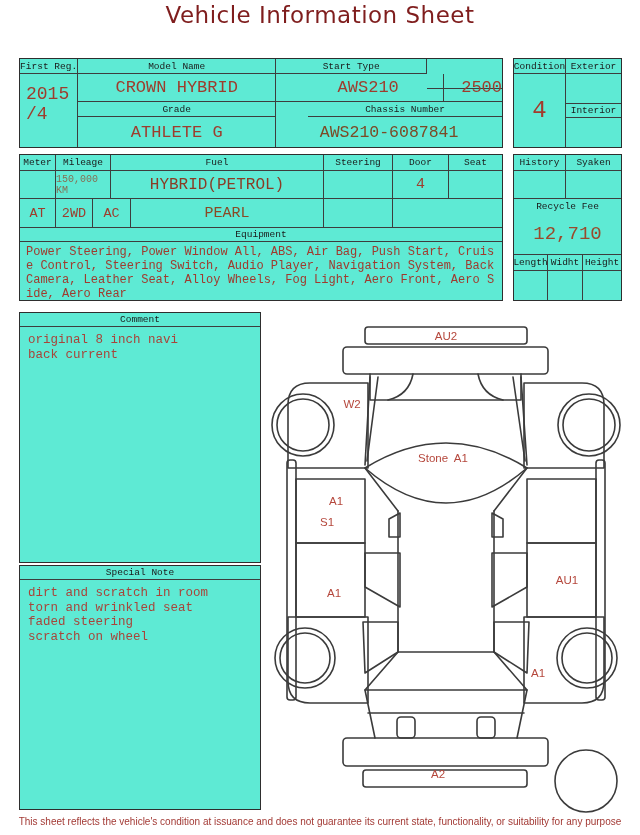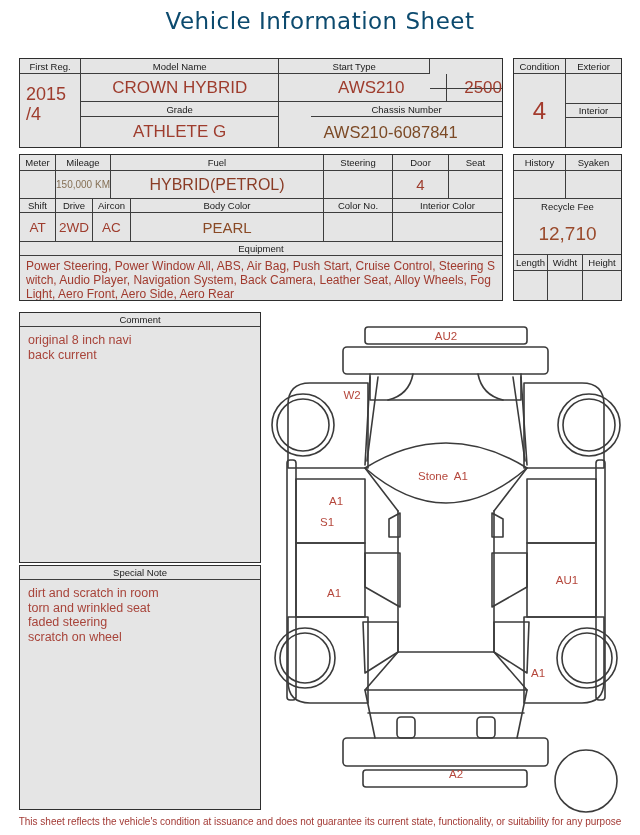--- a/index.html
+++ b/index.html
@@ -1,21 +1,21 @@
 <!DOCTYPE html>
 <html><head>
 <meta charset="utf-8">
 <style>
   html,body{margin:0;padding:0;background:#ffffff;}
   #page{position:relative;width:640px;height:835px;background:#ffffff;overflow:hidden;
         font-family:"Liberation Sans",sans-serif;color:#111;}
-  .title{position:absolute;top:8px;left:0;width:640px;text-align:center;
-         font-family:"DejaVu Sans",sans-serif;font-size:23px;letter-spacing:.5px;color:#0c4a6e;}
-  .box{position:absolute;border:1.6px solid #2e2e2e;background:#e5e5e5;box-sizing:border-box;
-       display:flex;}
+  .title{position:absolute;top:2px;left:0;width:640px;text-align:center;
+         font-family:"DejaVu Sans",sans-serif;font-size:23px;letter-spacing:.5px;color:#7f1d1d;}
+  .box{position:absolute;border:1.6px solid #2e2e2e;background:#5eead4;box-sizing:border-box;
+       display:flex;font-family:Liberation Mono, monospace;}
   .col{display:flex;flex-direction:column;box-sizing:border-box;}
   .row{display:flex;box-sizing:border-box;}
   .cell{box-sizing:border-box;display:flex;align-items:center;justify-content:center;overflow:hidden;}
   .hd{font-size:9.5px;color:#1a1a1a;}
   .bb{border-bottom:1px solid #3d3d3d;}
   .bt{border-top:1px solid #3d3d3d;}
   .br{border-right:1px solid #3d3d3d;}
   .val{color:#9e3c2d;}
   .f17{font-size:17px;}
   .f15{font-size:15px;}
@@ -95,28 +95,20 @@
       <div class="cell hd bb" style="flex:1;">Seat</div>
     </div>
     <div class="row bb" style="height:28px;">
       <div class="cell val br" style="width:36px;"></div>
       <div class="cell mileage br" style="width:55px;">150,000 KM</div>
       <div class="cell val f15 br" style="width:213px;font-size:16px;color:#8a3c26;">HYBRID(PETROL)</div>
       <div class="cell val br" style="width:69px;"></div>
       <div class="cell val f15 br" style="width:56px;">4</div>
       <div class="cell val" style="flex:1;"></div>
     </div>
-    <div class="row" style="height:14px;">
-      <div class="cell hd bb br" style="width:36px;">Shift</div>
-      <div class="cell hd bb br" style="width:37px;">Drive</div>
-      <div class="cell hd bb br" style="width:38px;">Aircon</div>
-      <div class="cell hd bb br" style="width:193px;">Body Color</div>
-      <div class="cell hd bb br" style="width:69px;">Color No.</div>
-      <div class="cell hd bb" style="flex:1;">Interior Color</div>
-    </div>
     <div class="row bb" style="height:29px;">
       <div class="cell val f13 br" style="width:36px;">AT</div>
       <div class="cell val f13 br" style="width:37px;">2WD</div>
       <div class="cell val f13 br" style="width:38px;">AC</div>
       <div class="cell val f15 br" style="width:193px;color:#8a4a26;">PEARL</div>
       <div class="cell val br" style="width:69px;"></div>
       <div class="cell val" style="flex:1;"></div>
     </div>
     <div class="cell hd bb" style="height:14px;">Equipment</div>
     <div class="cell equip" style="flex:1;">Power Steering, Power Window  All, ABS, Air Bag, Push Start, Cruise Control, Steering Switch, Audio Player, Navigation System, Back Camera, Leather Seat, Alloy Wheels, Fog Light, Aero Front, Aero Side, Aero Rear</div>
@@ -213,23 +205,23 @@
       <rect x="257" y="164" width="69" height="64"></rect>
       <rect x="257" y="228" width="69" height="74"></rect>
 
       <rect x="73" y="423" width="205" height="28" rx="4"></rect>
       <rect x="93" y="455" width="164" height="17" rx="3"></rect>
       <circle cx="316" cy="466" r="31"></circle>
     </g>
   </svg>
 
   <span class="dlab" style="left:446px;top:336px;">AU2</span>
-  <span class="dlab" style="left:352px;top:395px;">W2</span>
-  <span class="dlab" style="left:443px;top:476px;">Stone  A1</span>
+  <span class="dlab" style="left:352px;top:404px;">W2</span>
+  <span class="dlab" style="left:443px;top:458px;">Stone  A1</span>
   <span class="dlab" style="left:336px;top:501px;">A1</span>
   <span class="dlab" style="left:327px;top:522px;">S1</span>
   <span class="dlab" style="left:334px;top:593px;">A1</span>
   <span class="dlab" style="left:567px;top:580px;">AU1</span>
   <span class="dlab" style="left:538px;top:673px;">A1</span>
-  <span class="dlab" style="left:456px;top:774px;">A2</span>
+  <span class="dlab" style="left:438px;top:774px;">A2</span>
 
   <div class="footer">This sheet reflects the vehicle's condition at issuance and does not guarantee its current state, functionality, or suitability for any purpose</div>
 </div>
 
 </body></html>

